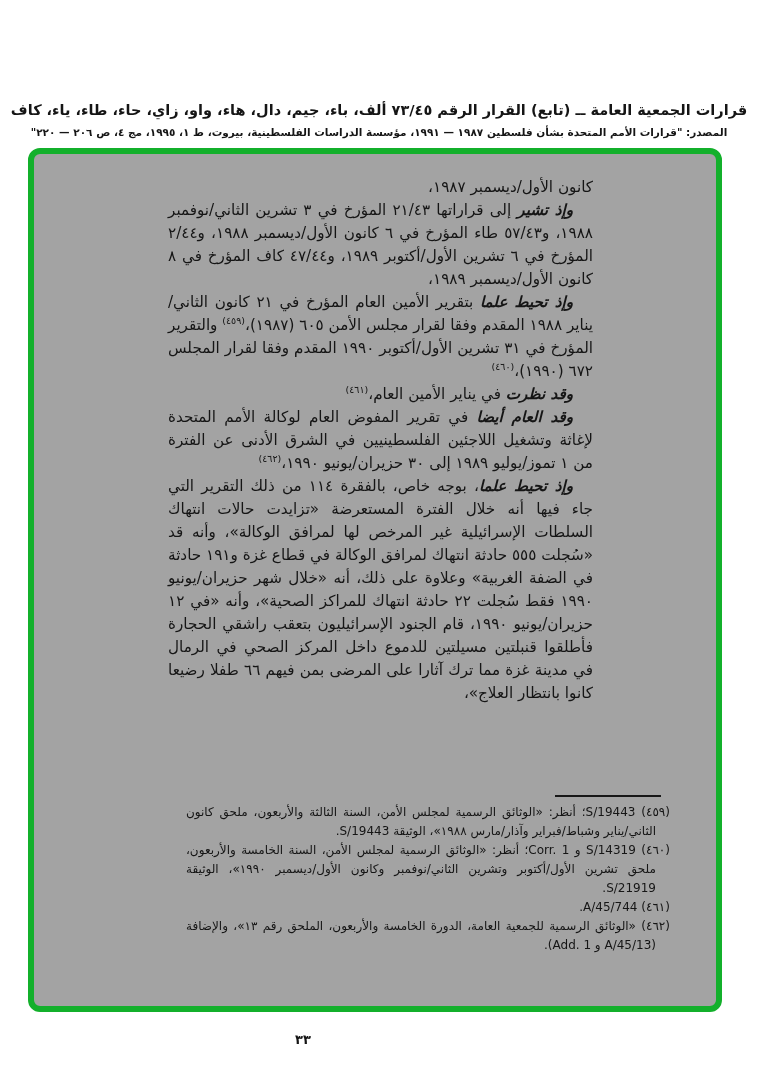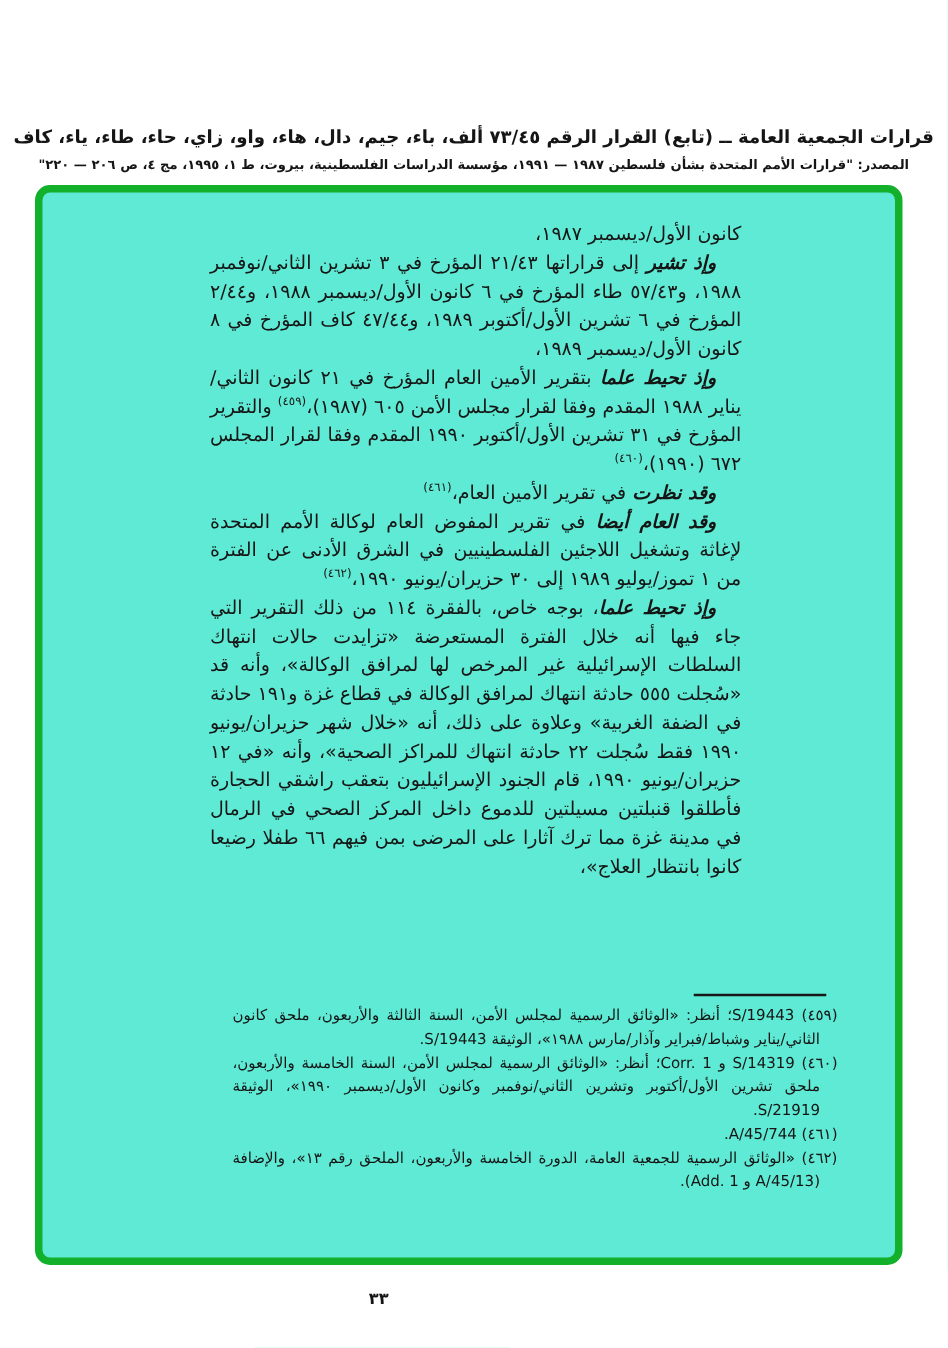--- a/index.html
+++ b/index.html
@@ -36,21 +36,21 @@
   }
   .content-box {
     position: absolute;
     left: 28px;
     top: 148px;
     width: 694px;
     height: 864px;
     box-sizing: border-box;
     border: 6px solid #13b02b;
     border-radius: 12px;
-    background: #5eead4;
+    background: #a3a3a3;
   }
   .main-text {
     position: absolute;
     top: 22px;
     right: 123px;
     width: 425px;
     direction: rtl;
   }
   .para {
     margin: 0;
@@ -108,21 +108,21 @@
   <div class="header">
     <p class="header-title">قرارات الجمعية العامة ــ (تابع) القرار الرقم ٧٣/٤٥ ألف، باء، جيم، دال، هاء، واو، زاي، حاء، طاء، ياء، كاف</p>
     <p class="header-source">المصدر: "قرارات الأمم المتحدة بشأن فلسطين ١٩٨٧ — ١٩٩١، مؤسسة الدراسات الفلسطينية، بيروت، ط ١، ١٩٩٥، مج ٤، ص ٢٠٦ — ٢٢٠"</p>
   </div>
 
   <div class="content-box">
     <div class="main-text">
         <p class="para no-indent"><span>كانون الأول/ديسمبر ١٩٨٧،</span></p>
         <p class="para"><span class="b">وإذ تشير</span><span> إلى قراراتها ٢١/٤٣ المؤرخ في ٣ تشرين الثاني/نوفمبر ١٩٨٨، و٥٧/٤٣ طاء المؤرخ في ٦ كانون الأول/ديسمبر ١٩٨٨، و٢/٤٤ المؤرخ في ٦ تشرين الأول/أكتوبر ١٩٨٩، و٤٧/٤٤ كاف المؤرخ في ٨ كانون الأول/ديسمبر ١٩٨٩،</span></p>
         <p class="para"><span class="b">وإذ تحيط علما</span><span> بتقرير الأمين العام المؤرخ في ٢١ كانون الثاني/يناير ١٩٨٨ المقدم وفقا لقرار مجلس الأمن ٦٠٥ (١٩٨٧)،</span><sup>(٤٥٩)</sup><span> والتقرير المؤرخ في ٣١ تشرين الأول/أكتوبر ١٩٩٠ المقدم وفقا لقرار المجلس ٦٧٢ (١٩٩٠)،</span><sup>(٤٦٠)</sup></p>
-        <p class="para"><span class="b">وقد نظرت</span><span> في تقرير الأمين العام،</span><sup>(٤٦١)</sup></p>
+        <p class="para"><span class="b">وقد نظرت</span><span> في يناير الأمين العام،</span><sup>(٤٦١)</sup></p>
         <p class="para"><span class="b">وقد العام أيضا</span><span> في تقرير المفوض العام لوكالة الأمم المتحدة لإغاثة وتشغيل اللاجئين الفلسطينيين في الشرق الأدنى عن الفترة من ١ تموز/يوليو ١٩٨٩ إلى ٣٠ حزيران/يونيو ١٩٩٠،</span><sup>(٤٦٢)</sup></p>
         <p class="para"><span class="b">وإذ تحيط علما</span><span>، بوجه خاص، بالفقرة ١١٤ من ذلك التقرير التي جاء فيها أنه خلال الفترة المستعرضة «تزايدت حالات انتهاك السلطات الإسرائيلية غير المرخص لها لمرافق الوكالة»، وأنه قد «سُجلت ٥٥٥ حادثة انتهاك لمرافق الوكالة في قطاع غزة و١٩١ حادثة في الضفة الغربية» وعلاوة على ذلك، أنه «خلال شهر حزيران/يونيو ١٩٩٠ فقط سُجلت ٢٢ حادثة انتهاك للمراكز الصحية»، وأنه «في ١٢ حزيران/يونيو ١٩٩٠، قام الجنود الإسرائيليون بتعقب راشقي الحجارة فأطلقوا قنبلتين مسيلتين للدموع داخل المركز الصحي في الرمال في مدينة غزة مما ترك آثارا على المرضى بمن فيهم ٦٦ طفلا رضيعا كانوا بانتظار العلاج»،</span></p>
       </div>
 
     <div class="fn-rule"></div>
 
     <div class="footnotes">
         <p class="footnote"><span>(٤٥٩) </span><span>S/19443؛ أنظر: «الوثائق الرسمية لمجلس الأمن، السنة الثالثة والأربعون، ملحق كانون الثاني/يناير وشباط/فبراير وآذار/مارس ١٩٨٨»، الوثيقة S/19443.</span></p>
         <p class="footnote"><span>(٤٦٠) </span><span>S/14319 و Corr. 1؛ أنظر: «الوثائق الرسمية لمجلس الأمن، السنة الخامسة والأربعون، ملحق تشرين الأول/أكتوبر وتشرين الثاني/نوفمبر وكانون الأول/ديسمبر ١٩٩٠»، الوثيقة S/21919.</span></p>
         <p class="footnote"><span>(٤٦١) </span><span>A/45/744.</span></p>

